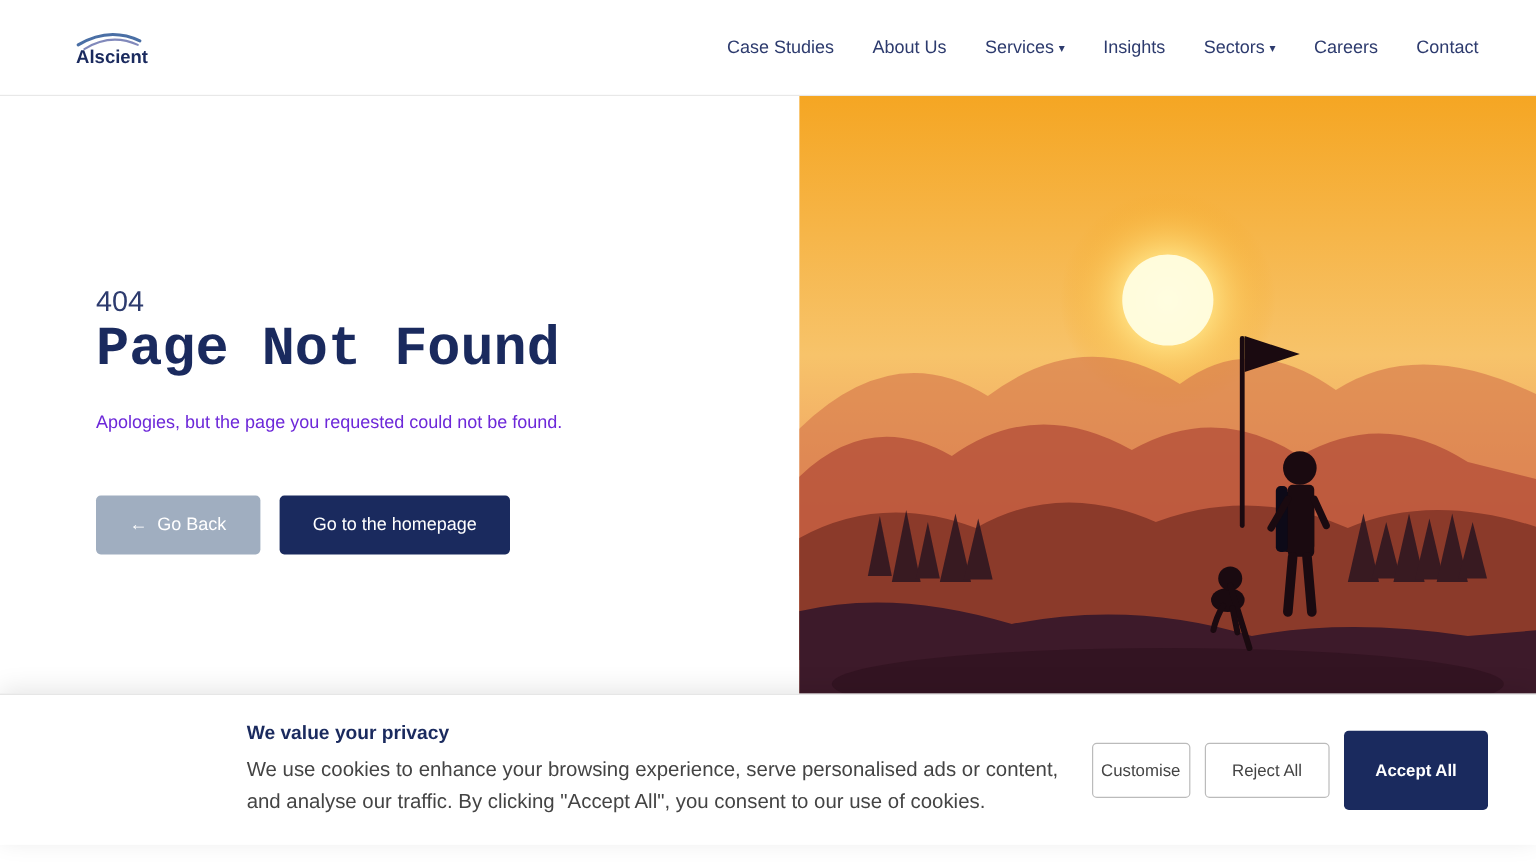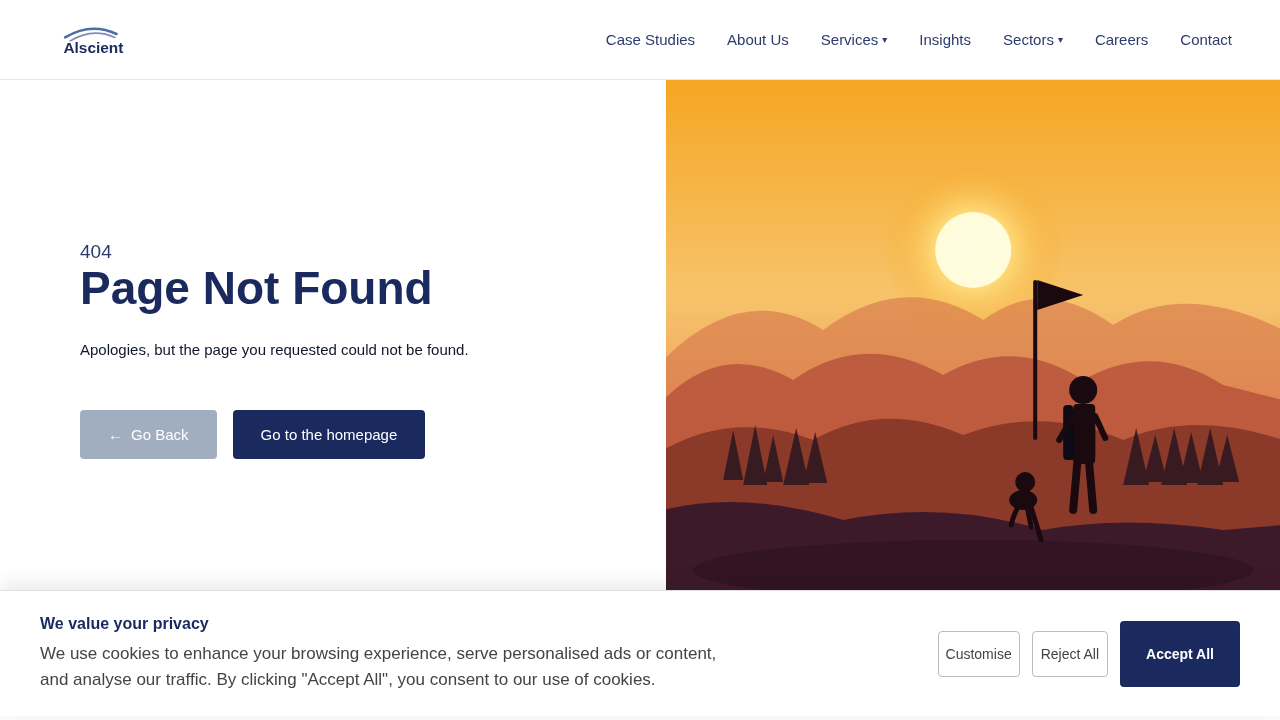--- a/index.html
+++ b/index.html
@@ -57,34 +57,35 @@
     
     .left-content {
       width: 52%;
       padding: 80px 60px 80px 80px;
       display: flex;
       flex-direction: column;
       justify-content: center;
       background: #fff;
     }
     .error-code {
-      font-size: 19px;
+      font-size: 24px;
       color: #2d3b6e;
       font-weight: 500;
     }
     .error-title {
       font-size: 46px;
       font-weight: 700;
       color: #1a2a5e;
       margin-bottom: 24px;
       line-height: 1.1;
+      font-family: Liberation Mono, monospace;
     }
     .error-desc {
       font-size: 15px;
-      color: #0f172a;
+      color: #6d28d9;
       margin-bottom: 48px;
       line-height: 1.6;
     }
     .btn-group {
       display: flex;
       gap: 16px;
       align-items: center;
     }
     .btn-go-back {
       background: #a0aec0;
@@ -131,29 +132,29 @@
     
     .footer-band {
       background: #0a1628;
       height: 60px;
       width: 100%;
     }
 
     
     .cookie-banner {
       position: fixed;
-      bottom: 4px;
+      bottom: 16px;
       left: 0;
       right: 0;
       background: #fff;
       border-top: 1px solid #e0e0e0;
       padding: 24px 40px;
       display: flex;
       align-items: center;
-      justify-content: space-between;
+      justify-content: flex-end;
       z-index: 1000;
       box-shadow: 0 -4px 20px rgba(0,0,0,0.1);
     }
     .cookie-text-area {
       max-width: 680px;
     }
     .cookie-title {
       font-size: 16px;
       font-weight: 700;
       color: #1a2a5e;
@@ -175,21 +176,21 @@
       padding: 14px 7px;
       border: 1px solid #bbb;
       background: #fff;
       color: #444;
       font-size: 14px;
       border-radius: 4px;
       cursor: pointer;
       font-weight: 500;
     }
     .btn-reject {
-      padding: 14px 8px;
+      padding: 14px 22px;
       border: 1px solid #bbb;
       background: #fff;
       color: #444;
       font-size: 14px;
       border-radius: 4px;
       cursor: pointer;
       font-weight: 500;
     }
     .btn-accept {
       padding: 25px 26px;

